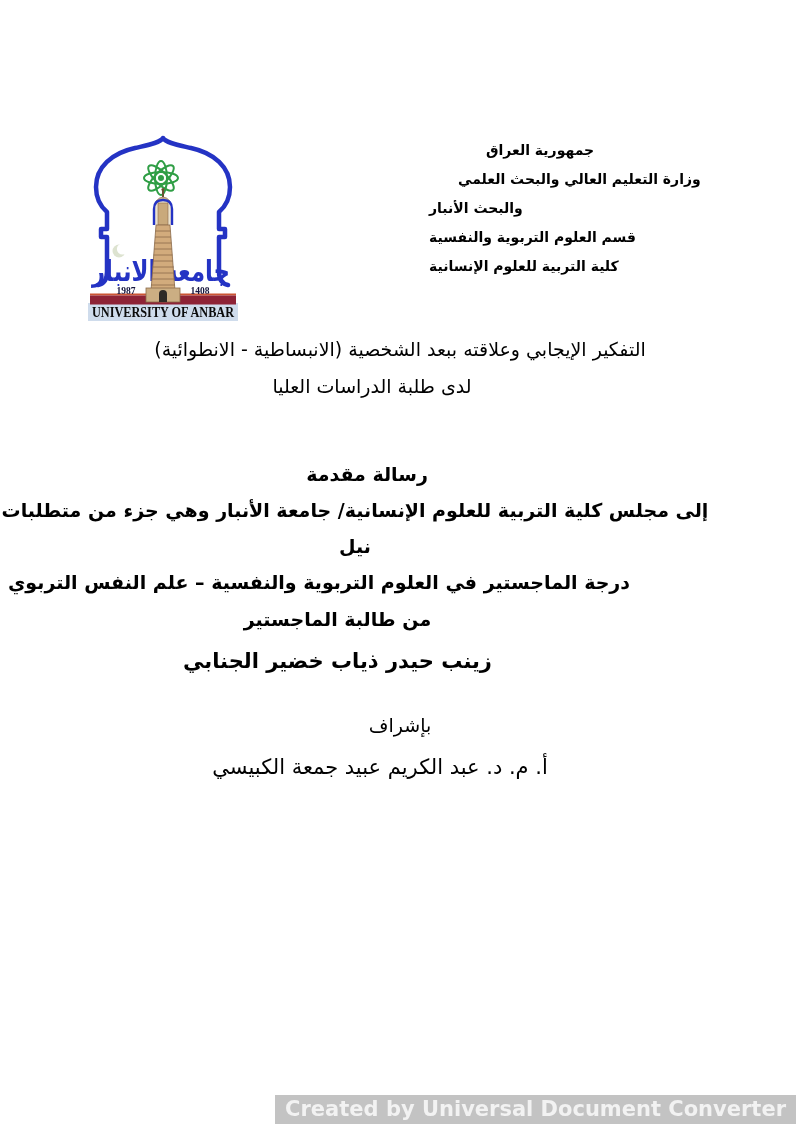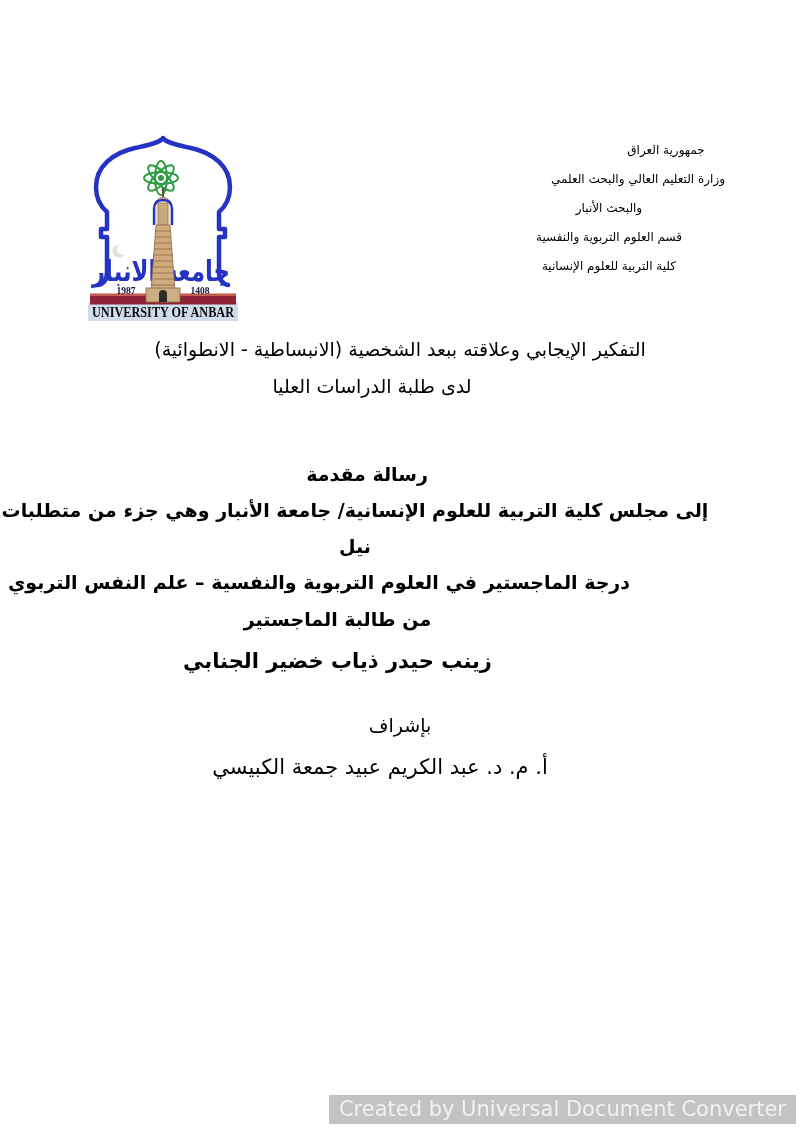--- a/index.html
+++ b/index.html
@@ -3,22 +3,22 @@
 <meta charset="utf-8">
 <style>
   html,body{margin:0;padding:0;background:#fff;}
   .page{
     position:relative;width:800px;height:1132px;background:#ffffff;
     overflow:hidden;font-family:"DejaVu Sans",sans-serif;color:#000;
   }
   
   .header{
     position:absolute;top:136px;right:3px;width:360px;
-    direction:rtl;text-align:center;font-weight:normal;
-    font-size:12px;line-height:29px;
+    direction:rtl;text-align:left;font-weight:bold;
+    font-size:14px;line-height:29px;
   }
   .header .line{white-space:nowrap;}
   .nx49{transform:translateX(49px);}
   .nx21{transform:translateX(21px);}
   .nxm8{transform:translateX(-8px);}
   .nxm28{transform:translateX(-28px);}
   .nx12{transform:translateX(12px);}
   .nxm36{transform:translateX(-36px);}
   .nxm20{transform:translateX(-20px);}
   
@@ -46,21 +46,21 @@
   .supervisor{
     position:absolute;top:704px;left:0;width:800px;
     direction:rtl;text-align:center;font-weight:normal;
     font-size:19px;line-height:42px;
   }
   .supervisor .name{font-size:21px;}
   
   .watermark{
     position:absolute;top:1095px;right:4px;height:29px;line-height:28px;
     padding:0 10px;background:#c3c3c3;color:#f2f2f2;
-    font-size:21px;white-space:nowrap;
+    font-size:21px;white-space:nowrap;font-weight:bold;
   }
 </style>
 </head>
 <body>
 
 <div class="page">
 
   <div class="header">
     <div class="line nx49">جمهورية العراق</div>
     <div class="line nx21">وزارة التعليم العالي والبحث العلمي</div>

